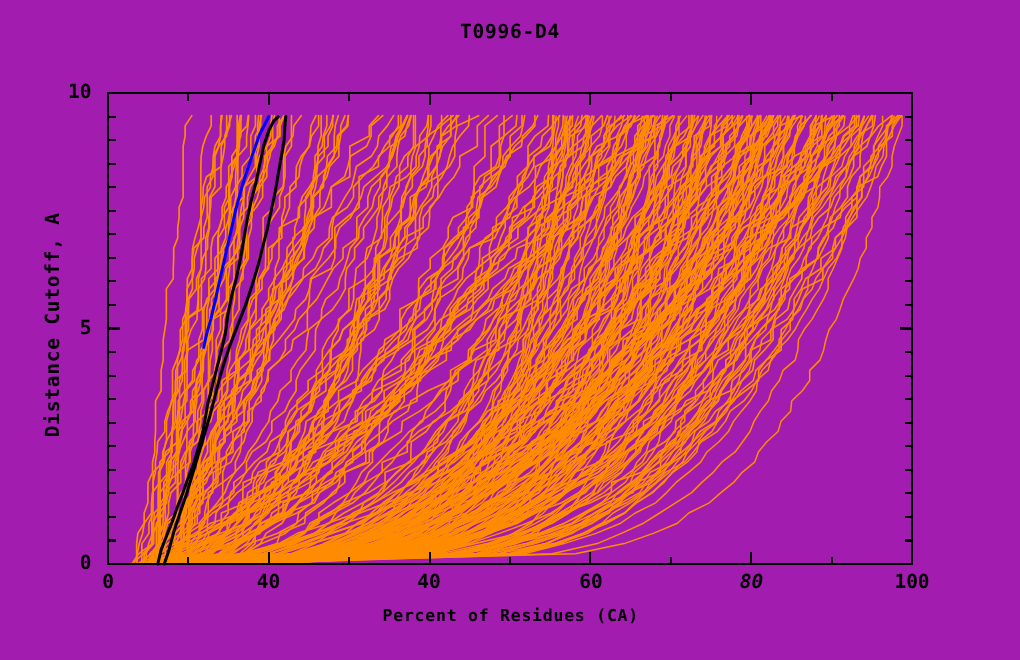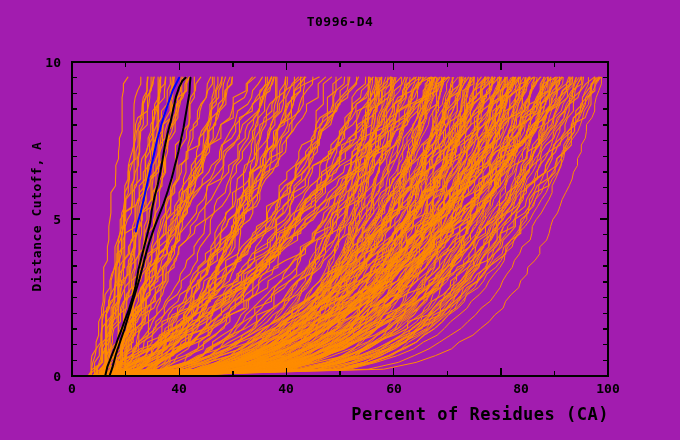--- a/index.html
+++ b/index.html
@@ -37,23 +37,23 @@
     top: 0;
     width: 680px;
     height: 440px;
     display: block;
   }
   #x-axis-label {
     position: absolute;
     left: 72px;
     top: 404px;
     width: 537px;
-    text-align: right;
+    text-align: center;
     font-family: "DejaVu Sans Mono", "Liberation Mono", monospace;
-    font-size: 17px;
+    font-size: 11px;
     font-weight: bold;
     color: #000000;
     letter-spacing: 0.5px;
   }
   #y-axis-label {
     position: absolute;
     left: -74px;
     top: 209px;
     width: 220px;
     text-align: center;
@@ -412,20 +412,20 @@
       </g>
   </svg>
 
   <div id="x-axis-label">Percent of Residues (CA)</div>
   <div id="y-axis-label">Distance Cutoff, A</div>
 
   <div class="tick-label x-tick-label" style="left:72px;">0</div>
   <div class="tick-label x-tick-label" style="left:179px;">40</div>
   <div class="tick-label x-tick-label" style="left:286px;">40</div>
   <div class="tick-label x-tick-label" style="left:394px;text-align:center;">60</div>
-  <div class="tick-label x-tick-label" style="left:521px;">80</div>
+  <div class="tick-label x-tick-label" style="left:501px;font-style:italic;">80</div>
   <div class="tick-label x-tick-label" style="left:608px;">100</div>
 
   <div class="tick-label y-tick-label" style="top:376px;">0</div>
   <div class="tick-label y-tick-label" style="top:219px;">5</div>
   <div class="tick-label y-tick-label" style="top:62px;">10</div>
 
 </div>
 
 </body></html>

